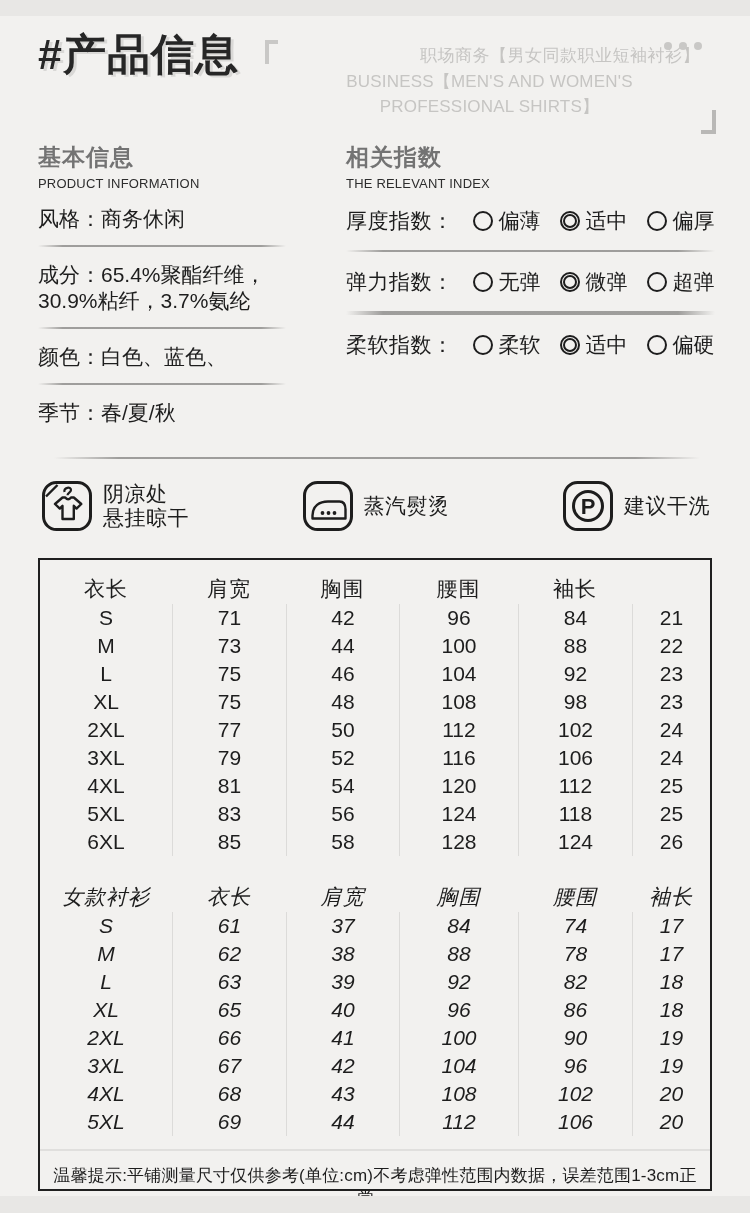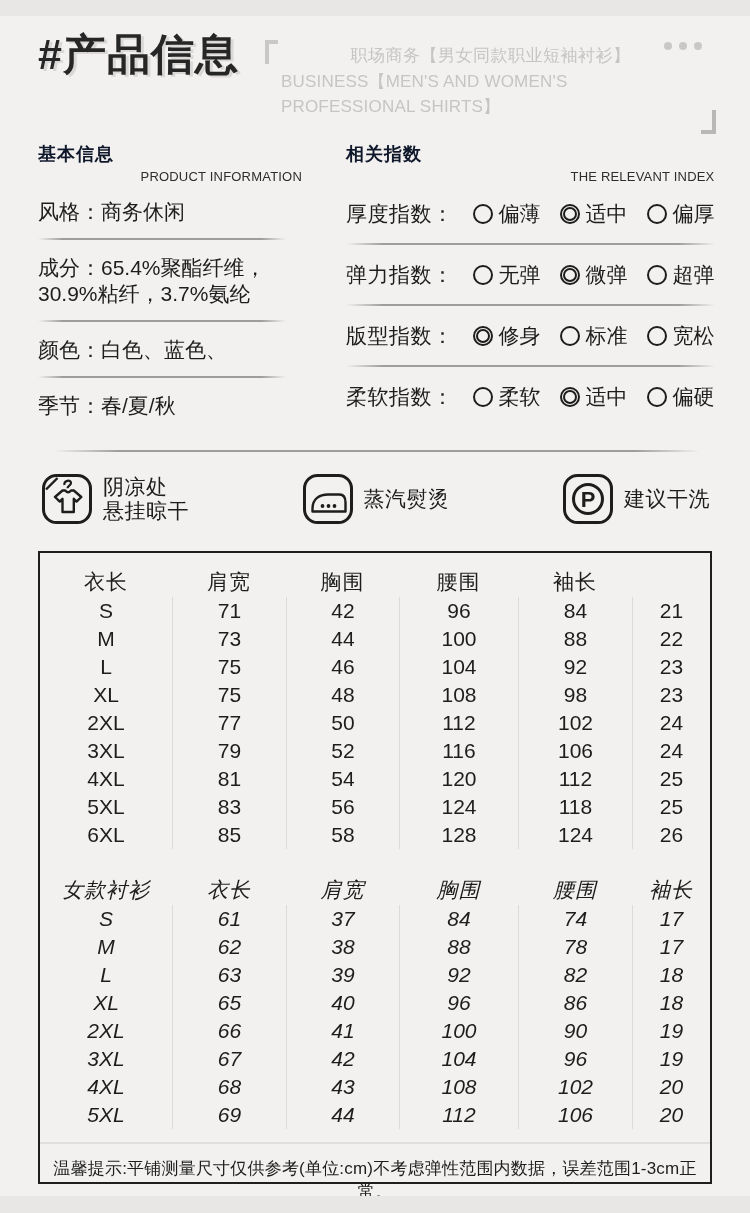--- a/index.html
+++ b/index.html
@@ -19,28 +19,28 @@
   .sub {
     position:relative; flex:1; margin-left:26px; margin-top:8px;
     color:#c6c5c3; font-size:17px; line-height:1.5; padding:5px 12px 6px 16px;
   }
   .corner-tl { position:absolute; left:0; top:2px; width:13px; height:24px;
     border-left:4px solid #c9c8c6; border-top:4px solid #c9c8c6; }
   .corner-br { position:absolute; right:-4px; bottom:-8px; width:15px; height:24px;
     border-right:4px solid #b9b8b6; border-bottom:4px solid #b9b8b6; }
   .dots { position:absolute; right:10px; top:4px; display:flex; gap:7px; }
   .dots i { width:8px; height:8px; border-radius:50%; background:#c9c8c6; display:block; }
-  .sub-cn { text-align:center; letter-spacing:0.5px; }
-  .sub-en { text-align:left; padding-right:2px; letter-spacing:0.2px; }
+  .sub-cn { text-align:right; letter-spacing:0.5px; }
+  .sub-en { text-align:center; padding-right:2px; letter-spacing:0.2px; }
   
   .info { display:flex; margin-top:16px; }
   .col-basic { width:264px; flex:none; }
   .col-index { flex:1; margin-left:44px; }
-  h2.sec { font-size:18px; font-weight:bold; color:#0f172a; letter-spacing:1px; }
-  .h-sub { font-size:13px; color:#2d2d2d; margin-top:3px; letter-spacing:0.2px;text-align:right; }
+  h2.sec { font-size:23px; font-weight:bold; color:#737373; letter-spacing:1px; }
+  .h-sub { font-size:13px; color:#2d2d2d; margin-top:3px; letter-spacing:0.2px; }
   .brow { font-size:21px; line-height:1.24; padding:15px 0 13px; }
   .hr {
     height:2px; border:none;
     background:linear-gradient(90deg, rgba(150,149,147,0), rgba(144,143,141,0.85) 10%,
       rgba(144,143,141,0.85) 90%, rgba(150,149,147,0));
   }
   .col-basic .hr { width:248px; }
   .irow { display:flex; align-items:flex-start; font-size:21px; padding:16px 0 15px; white-space:nowrap; }
   .irow .ilabel { letter-spacing:0.5px; }
   .opt { display:inline-flex; align-items:center; margin-left:19px; }
@@ -139,35 +139,20 @@
             <span class="radio selected"></span>
             <span>微弹</span>
           </span>
         <span class="opt">
             <span class="radio"></span>
             <span>超弹</span>
           </span>
       </div>
       <div class="hr"></div>
 
-      <div class="irow">
-        <span class="ilabel">版型指数：</span>
-        <span class="opt">
-            <span class="radio selected"></span>
-            <span>修身</span>
-          </span>
-        <span class="opt">
-            <span class="radio"></span>
-            <span>标准</span>
-          </span>
-        <span class="opt">
-            <span class="radio"></span>
-            <span>宽松</span>
-          </span>
-      </div>
       <div class="hr"></div>
 
       <div class="irow">
         <span class="ilabel">柔软指数：</span>
         <span class="opt">
             <span class="radio"></span>
             <span>柔软</span>
           </span>
         <span class="opt">
             <span class="radio selected"></span>

